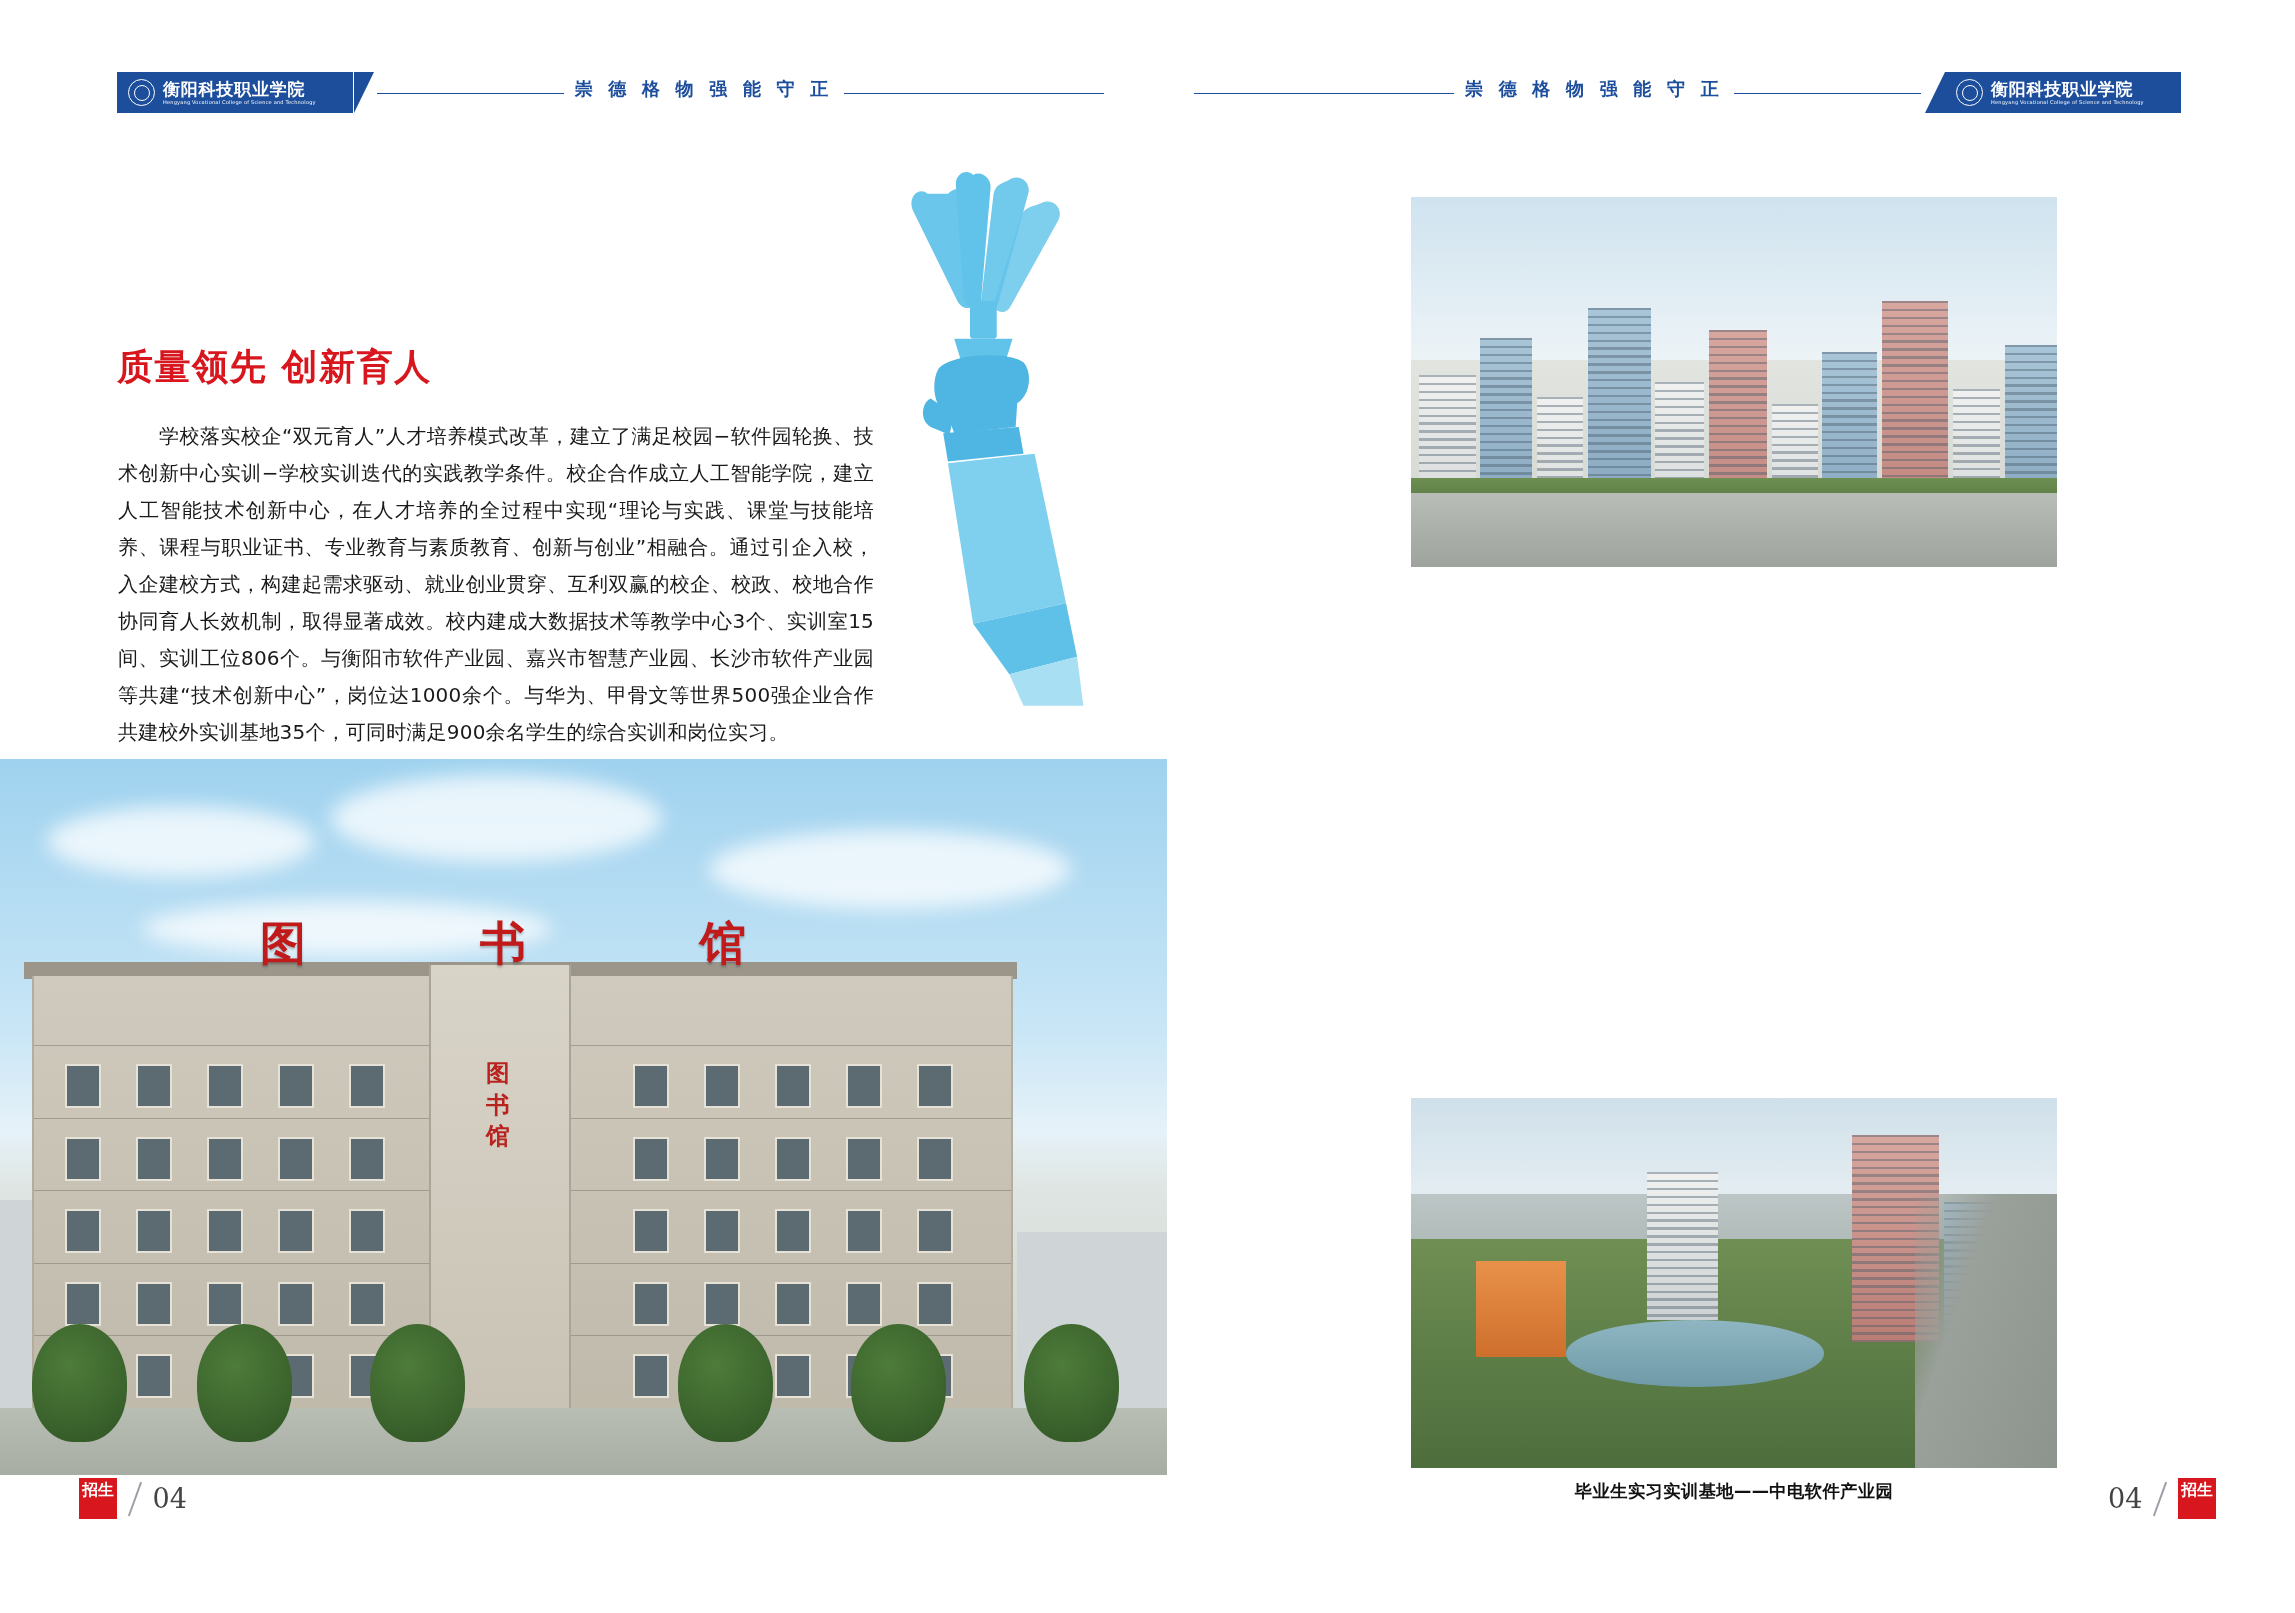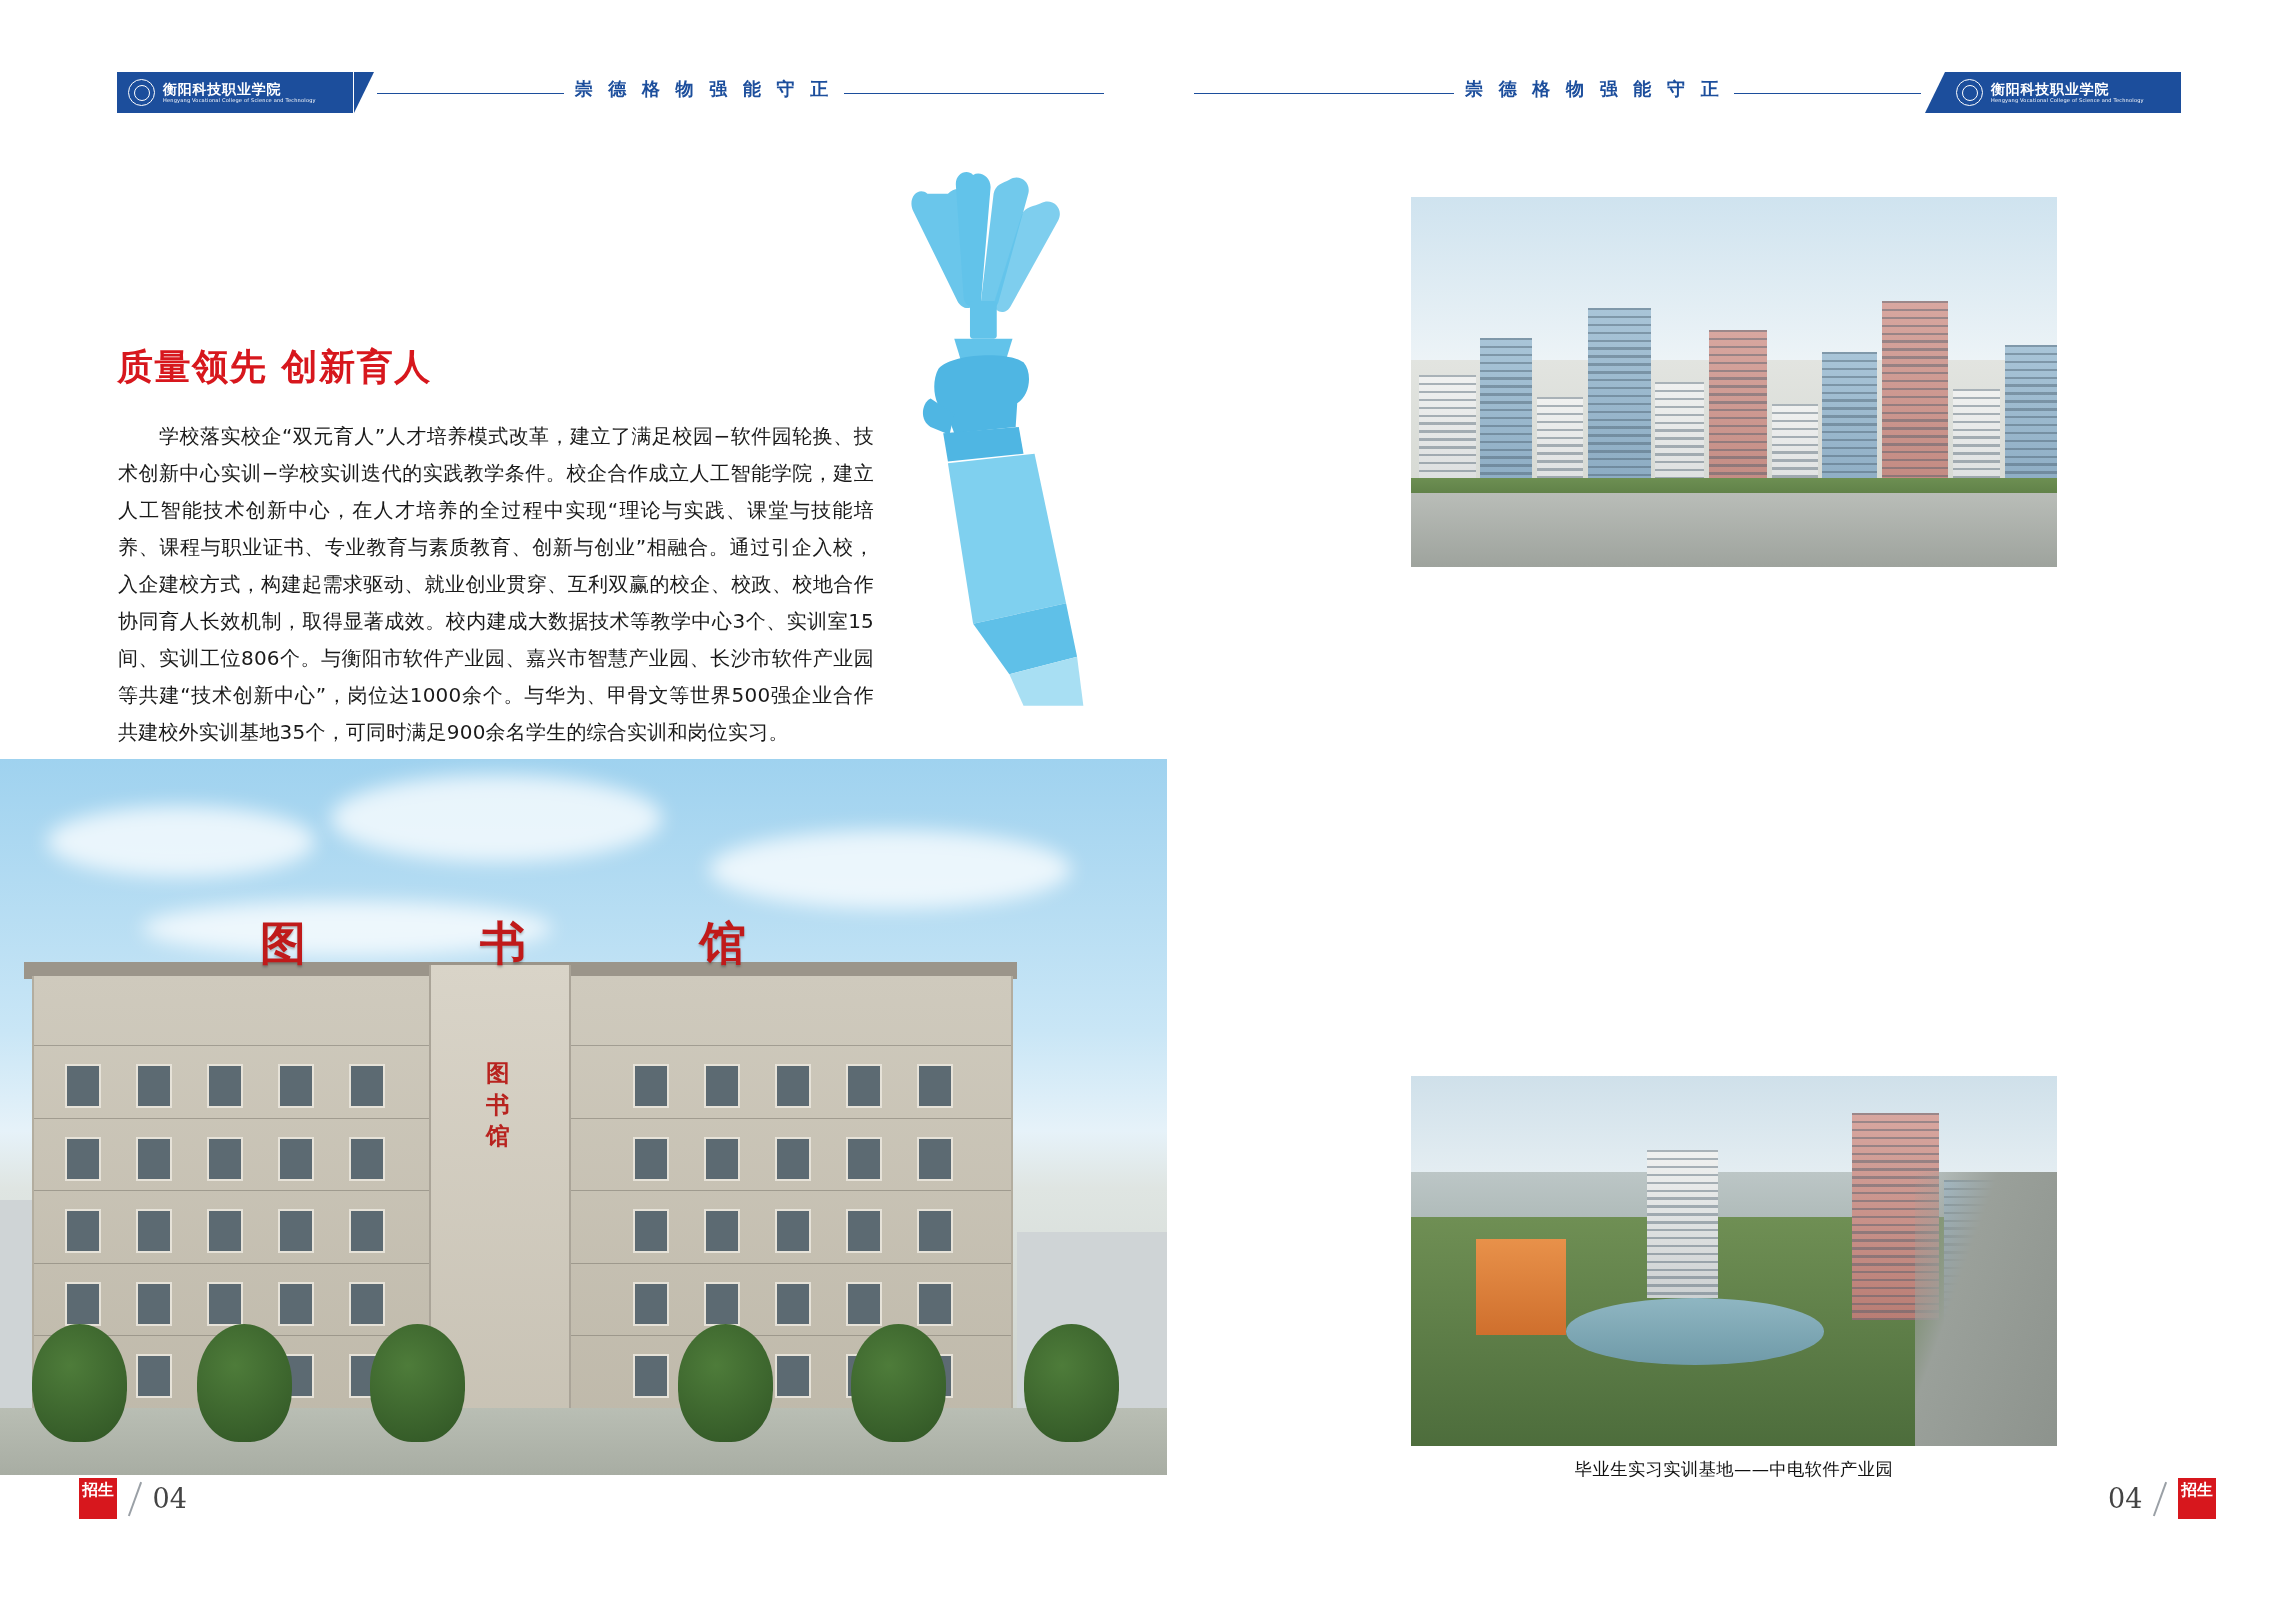--- a/index.html
+++ b/index.html
@@ -77,21 +77,21 @@
     border: 0.8px solid #ffffff;
   }
   .hdr-school {
     display: flex;
     flex-direction: column;
     justify-content: center;
     color: #ffffff;
     line-height: 1.1;
   }
   .hdr-school .cn {
-    font-size: 14px;
+    font-size: 17px;
     letter-spacing: 0.8px;
     font-weight: bold;
     white-space: nowrap;
   }
   .hdr-school .en {
     font-size: 5.5px;
     letter-spacing: 0.2px;
     white-space: nowrap;
     transform: scale(0.92);
     transform-origin: left center;
@@ -290,21 +290,21 @@
   }
   .photo-caption {
     margin-top: 11px;
     text-align: center;
     font-size: 17.3px;
     color: #111111;
     letter-spacing: 0.4px;
   }
   .pb1 { top: 197px; }
   .pb2 { top: 611px; }
-  .pb3 { top: 1076px; }
+  .pb3 { top: 1098px; font-weight: bold; }
 
   
   .p1-sky { position:absolute; left:0; top:0; width:100%; height:46%;
             background: linear-gradient(#cfe3ef, #eef4f7); }
   .p1-ground { position:absolute; left:0; bottom:0; width:100%; height:56%;
             background: linear-gradient(#e2e4e0, #cfd3cc); }
   .tower { position:absolute; bottom:0; background: linear-gradient(#f0f1f0, #cdd1d2); }
   .tower.blue { background: linear-gradient(#a9c5d8, #7e9fb8); }
   .tower.red  { background: linear-gradient(#d8a7a0, #b97d74); }
   .tower::after {

